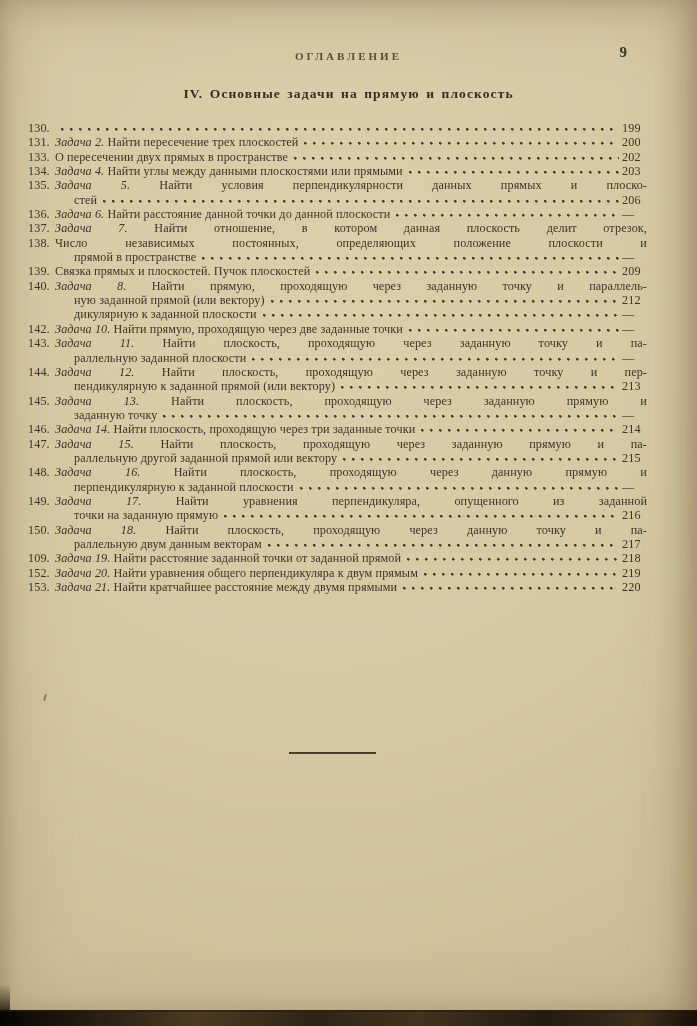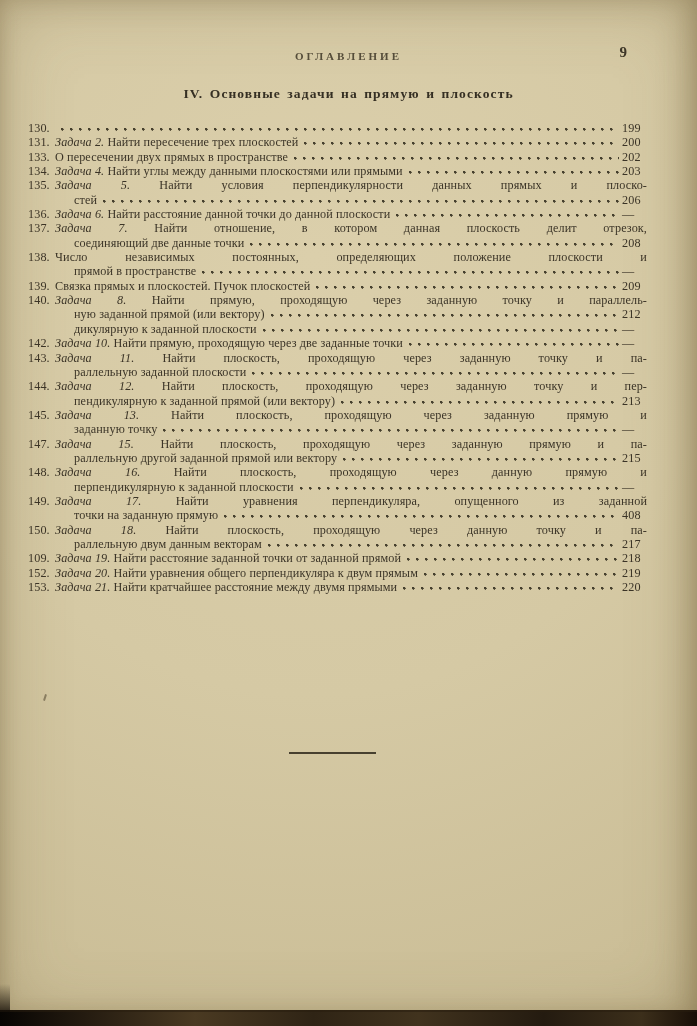--- a/index.html
+++ b/index.html
@@ -130,26 +130,20 @@
           <span class="txt"><i>Задача 6. </i>Найти расстояние данной точки до данной плоскости</span>
           <span class="leader"></span>
           <span class="pg">—</span>
         </div>
       </div>
       <div class="entry">
         <div class="tl">
           <span class="num">137.</span>
           <span class="txt justify"><i>Задача 7. </i>Найти отношение, в котором данная плоскость делит отрезок,</span>
         </div>
-        <div class="tl">
-          <span class="indent"></span>
-          <span class="txt">соединяющий две данные точки</span>
-          <span class="leader"></span>
-          <span class="pg">208</span>
-        </div>
       </div>
       <div class="entry">
         <div class="tl">
           <span class="num">138.</span>
           <span class="txt justify">Число независимых постоянных, определяющих положение плоскости и</span>
         </div>
         <div class="tl">
           <span class="indent"></span>
           <span class="txt">прямой в пространстве</span>
           <span class="leader"></span>
@@ -223,20 +217,28 @@
         </div>
         <div class="tl">
           <span class="indent"></span>
           <span class="txt">заданную точку</span>
           <span class="leader"></span>
           <span class="pg">—</span>
         </div>
       </div>
       <div class="entry">
         <div class="tl">
+          <span class="num">146.</span>
+          <span class="txt"><i>Задача 14. </i>Найти плоскость, проходящую через три заданные точки</span>
+          <span class="leader"></span>
+          <span class="pg">214</span>
+        </div>
+      </div>
+      <div class="entry">
+        <div class="tl">
           <span class="num">147.</span>
           <span class="txt justify"><i>Задача 15. </i>Найти плоскость, проходящую через заданную прямую и па-</span>
         </div>
         <div class="tl">
           <span class="indent"></span>
           <span class="txt">раллельную другой заданной прямой или вектору</span>
           <span class="leader"></span>
           <span class="pg">215</span>
         </div>
       </div>
@@ -254,21 +256,21 @@
       </div>
       <div class="entry">
         <div class="tl">
           <span class="num">149.</span>
           <span class="txt justify"><i>Задача 17. </i>Найти уравнения перпендикуляра, опущенного из заданной</span>
         </div>
         <div class="tl">
           <span class="indent"></span>
           <span class="txt">точки на заданную прямую</span>
           <span class="leader"></span>
-          <span class="pg">408</span>
+          <span class="pg">216</span>
         </div>
       </div>
       <div class="entry">
         <div class="tl">
           <span class="num">150.</span>
           <span class="txt justify"><i>Задача 18. </i>Найти плоскость, проходящую через данную точку и па-</span>
         </div>
         <div class="tl">
           <span class="indent"></span>
           <span class="txt">раллельную двум данным векторам</span>

